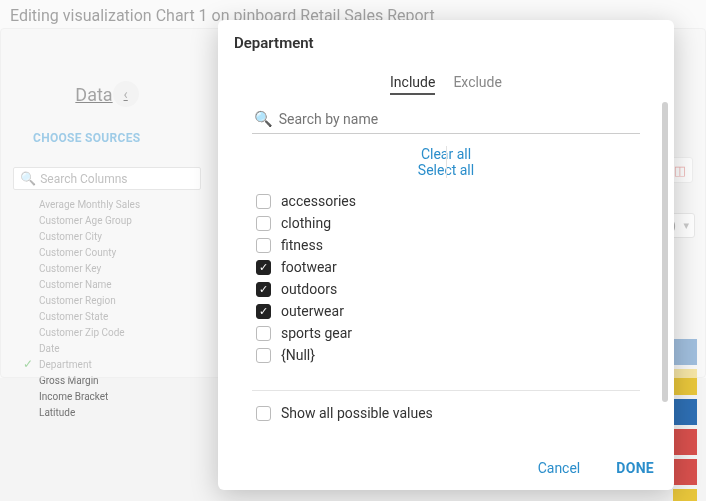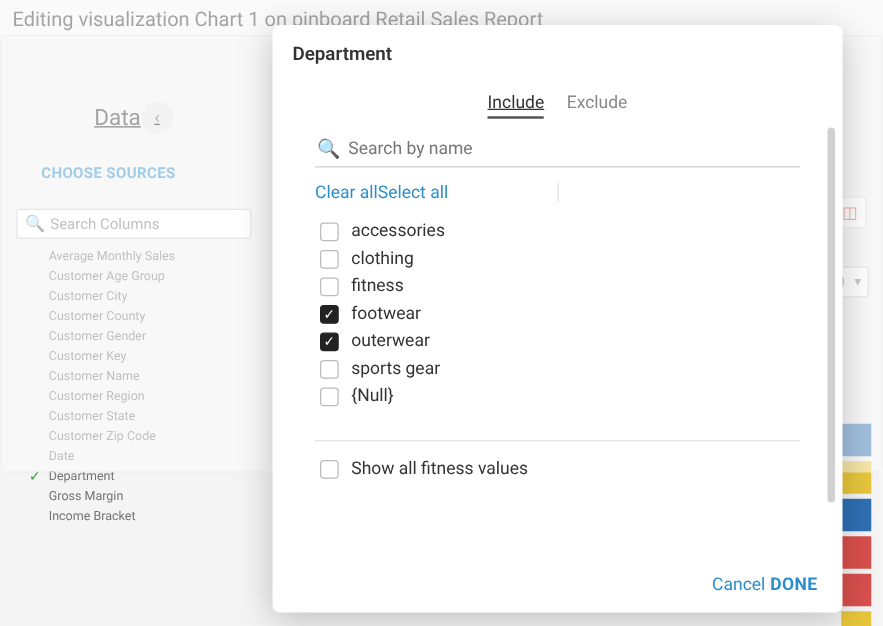--- a/index.html
+++ b/index.html
@@ -24,35 +24,35 @@
   .type-pill::after { content: "▾"; position: absolute; right: 5px; top: 5px; font-size: 11px; color: #888; }
   .chart-stub { position: absolute; right: 8px; top: 310px; width: 24px; }
   .chart-stub div { height: 26px; margin-bottom: 4px; }
   .overlay { position: absolute; inset: 0; background: rgba(255,255,255,0.55); }
   .modal { position: absolute; top: 20px; left: 218px; width: 456px; height: 470px; background: #fff; border-radius: 6px; box-shadow: 0 6px 28px rgba(0,0,0,0.22); display: flex; flex-direction: column; }
   .modal-title { font-size: 15px; font-weight: 600; color: #333; padding: 14px 16px 10px 16px; }
   .modal-body { flex: 1; position: relative; padding: 8px 34px 0 34px; overflow: hidden; }
   .scrollbar { position: absolute; top: 40px; right: 6px; width: 6px; height: 300px; background: #d0d0d0; border-radius: 3px; }
   .tabs { display: flex; justify-content: center; gap: 18px; font-size: 14px; color: #888; padding: 4px 0 10px 0; }
   .tab { cursor: pointer; padding-bottom: 3px; }
-  .tab.active { color: #333; border-bottom: 2px solid #555; text-decoration: underline; }
+  .tab.active { color: #333; border-bottom: 2px solid #555; }
   .search-filter { display: flex; align-items: center; border-bottom: 1px solid #ccc; padding: 5px 2px; margin-bottom: 8px; }
   .search-filter .icon { color: #888; font-size: 15px; margin-right: 6px; }
   .search-filter input { border: none; outline: none; font-size: 14px; color: #555; width: 100%; }
-  .actions-row { display: flex; align-items: center; justify-content: flex-start; padding: 4px 0 10px 0; position: relative; }
+  .actions-row { display: flex; align-items: center; justify-content: flex-start; padding: 4px 0 10px 0; position: relative; flex-direction: column; }
   .actions-row .link { color: #2b8ecb; font-size: 14px; cursor: pointer; }
   .actions-row::after { content: ""; position: absolute; left: 50%; top: 4px; bottom: 10px; width: 1px; background: #e2e2e2; }
   .opts { padding: 2px 0 0 4px; }
   .opt { display: flex; align-items: center; gap: 10px; padding: 3px 0; font-size: 14px; color: #333; cursor: pointer; }
   .cb { width: 15px; height: 15px; border: 1.5px solid #bbb; border-radius: 3px; display: inline-flex; align-items: center; justify-content: center; background: #fff; flex-shrink: 0; }
   .cb.checked { background: #222; border-color: #222; }
   .cb.checked::after { content: "✓"; color: #fff; font-size: 11px; line-height: 1; }
   .divider { height: 1px; background: #e4e4e4; margin: 24px 0 14px 0; }
   .showall { display: flex; align-items: center; gap: 10px; font-size: 14px; color: #333; padding-left: 4px; }
-  .modal-footer { display: flex; justify-content: flex-end; align-items: flex-start; gap: 4px; padding: 10px 20px 14px 12px; }
+  .modal-footer { display: flex; justify-content: flex-end; align-items: flex-start; gap: 36px; padding: 10px 20px 14px 12px; }
   .btn-cancel { color: #2b8ecb; font-size: 14px; cursor: pointer; }
   .btn-done { color: #2b8ecb; font-size: 14px; font-weight: 700; cursor: pointer; letter-spacing: 0.3px; }
 </style>
 </head>
 <body>
 
 <div class="app">
   <div class="breadcrumb">Editing visualization Chart 1 on pinboard Retail Sales Report</div>
 
   <div class="bg">
@@ -66,30 +66,30 @@
       <div class="choose-sources">CHOOSE SOURCES</div>
       <div class="search-cols">
         <span class="icon">🔍</span>
         <input type="text" placeholder="Search Columns" style="">
       </div>
       <div class="col-list" id="col-list">
           <div class="col-item">Average Monthly Sales</div>
           <div class="col-item">Customer Age Group</div>
           <div class="col-item">Customer City</div>
           <div class="col-item">Customer County</div>
-          <div class="col-item">Customer Gender</div>
           <div class="col-item">Customer Key</div>
           <div class="col-item">Customer Name</div>
           <div class="col-item">Customer Region</div>
           <div class="col-item">Customer State</div>
           <div class="col-item">Customer Zip Code</div>
           <div class="col-item">Date</div>
           <div class="col-item sel">Department</div>
           <div class="col-item">Gross Margin</div>
           <div class="col-item">Income Bracket</div>
+          <div class="col-item">Latitude</div>
         </div>
     </div>
 
     <div class="right-icons">
       <div class="ic">▦</div>
       <div class="ic" style="color:#d8504d;">◫</div>
     </div>
     <div class="type-pill">ect)</div>
     <div class="chart-stub" id="chart-stub">
         <div style="background: rgb(46, 111, 180);"></div>
@@ -131,35 +131,39 @@
           <div class="opt">
             <span class="cb"></span>
             <span>fitness</span>
           </div>
           <div class="opt">
             <span class="cb checked"></span>
             <span>footwear</span>
           </div>
           <div class="opt">
             <span class="cb checked"></span>
+            <span>outdoors</span>
+          </div>
+          <div class="opt">
+            <span class="cb checked"></span>
             <span>outerwear</span>
           </div>
           <div class="opt">
             <span class="cb"></span>
             <span>sports gear</span>
           </div>
           <div class="opt">
             <span class="cb"></span>
             <span>{Null}</span>
           </div>
         </div>
       <div class="divider"></div>
       <div class="showall">
         <span class="cb"></span>
-        <span>Show all fitness values</span>
+        <span>Show all possible values</span>
       </div>
     </div>
     <div class="modal-footer">
       <span class="btn-cancel">Cancel</span>
       <span class="btn-done">DONE</span>
     </div>
   </div>
 </div>
 
 </body></html>

